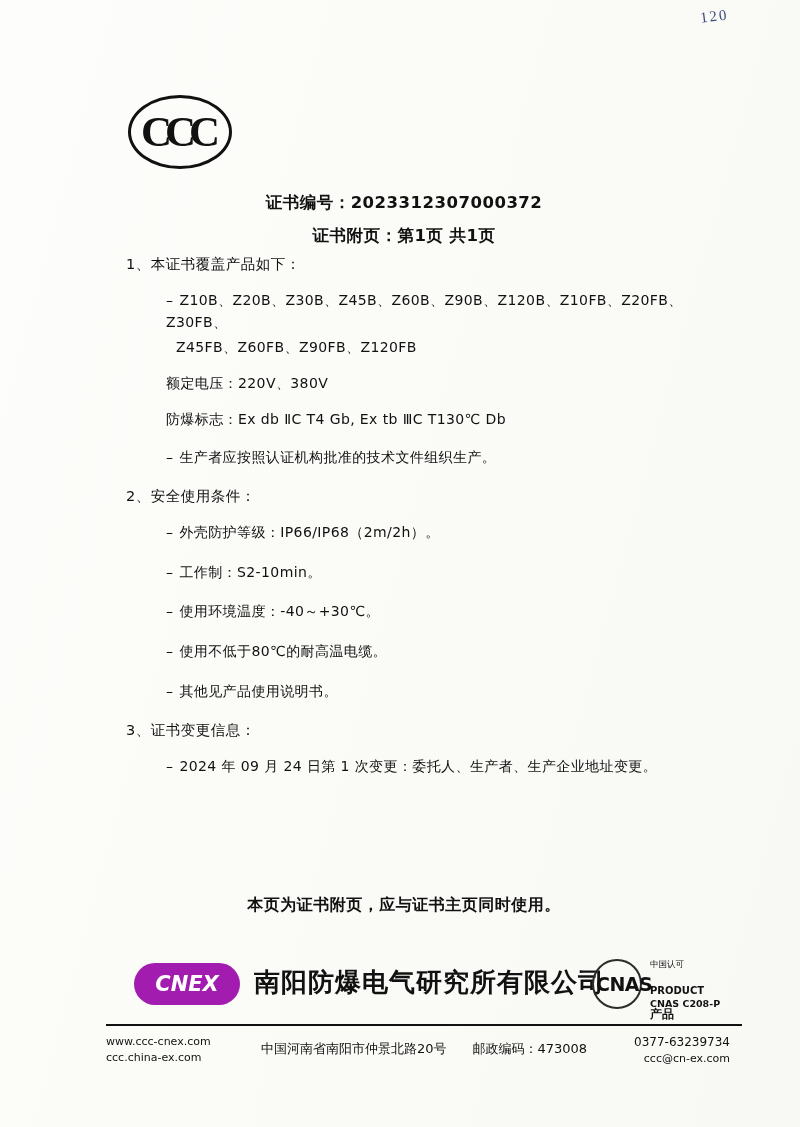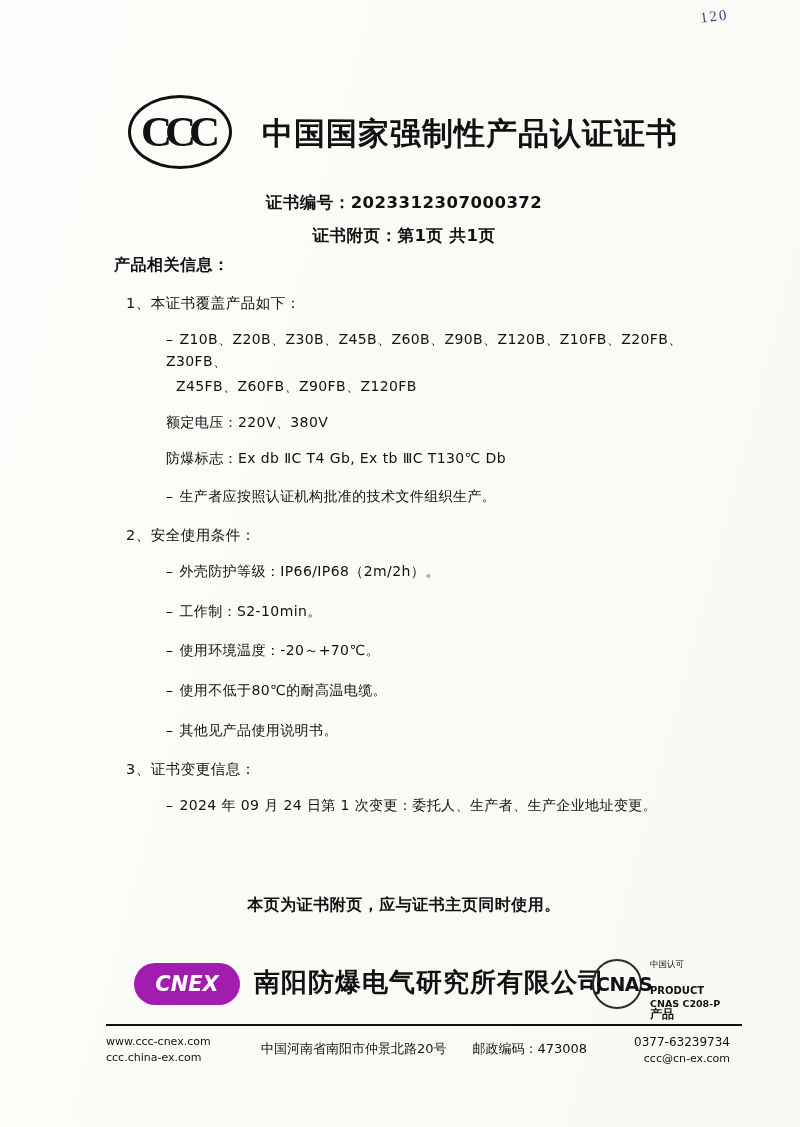--- a/index.html
+++ b/index.html
@@ -308,35 +308,33 @@
 <div class="page">
   <div class="sheet">
 
     <div class="handwrite">120</div>
 
     <div class="header">
       <div class="ccc-logo">
         <div class="ring"></div>
         <div class="cs">CCC</div>
       </div>
-      <div class="doc-title">中国国家强制性产品认证证书</div>
     </div>
 
     <div class="certblock">
       <div class="line">
         <span>证书编号：</span><span class="num">2023312307000372</span>
       </div>
       <div class="line">
         <span>证书附页：</span><span>第1页 共1页</span>
       </div>
     </div>
 
     <div class="body">
 
-      <div class="sect-title">产品相关信息：</div>
 
       <div class="num-item">1、本证书覆盖产品如下：</div>
 
       <div class="dash-item">
         <span class="dash">–</span><span>Z10B、Z20B、Z30B、Z45B、Z60B、Z90B、Z120B、Z10FB、Z20FB、Z30FB、</span>
       </div>
       <div class="cont-line">Z45FB、Z60FB、Z90FB、Z120FB</div>
 
       <div class="plain-item">额定电压：220V、380V</div>
 
@@ -348,21 +346,21 @@
 
       <div class="num-item">2、安全使用条件：</div>
 
       <div class="dash-item">
         <span class="dash">–</span><span>外壳防护等级：IP66/IP68（2m/2h）。</span>
       </div>
       <div class="dash-item">
         <span class="dash">–</span><span>工作制：S2-10min。</span>
       </div>
       <div class="dash-item">
-        <span class="dash">–</span><span>使用环境温度：-20～+70℃。</span>
+        <span class="dash">–</span><span>使用环境温度：-40～+30℃。</span>
       </div>
       <div class="dash-item">
         <span class="dash">–</span><span>使用不低于80℃的耐高温电缆。</span>
       </div>
       <div class="dash-item">
         <span class="dash">–</span><span>其他见产品使用说明书。</span>
       </div>
 
       <div class="num-item">3、证书变更信息：</div>
 

